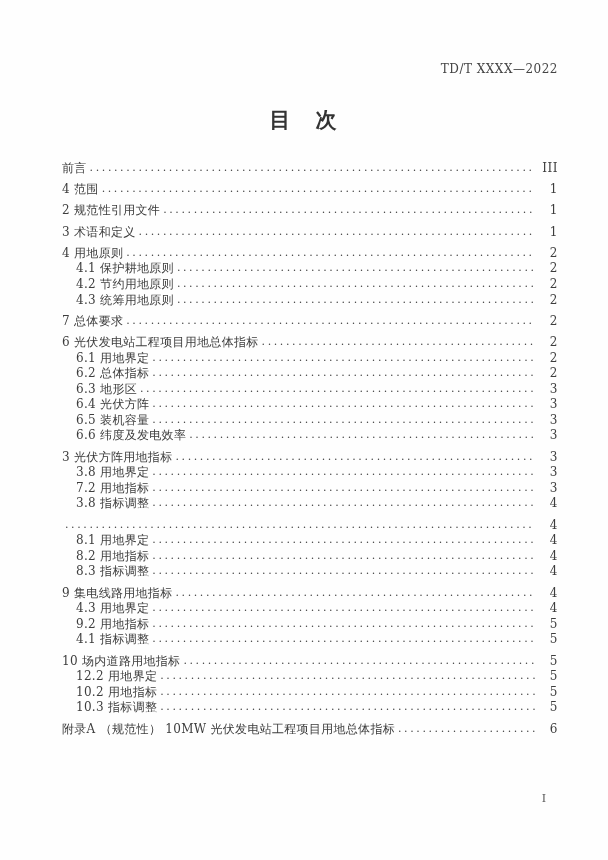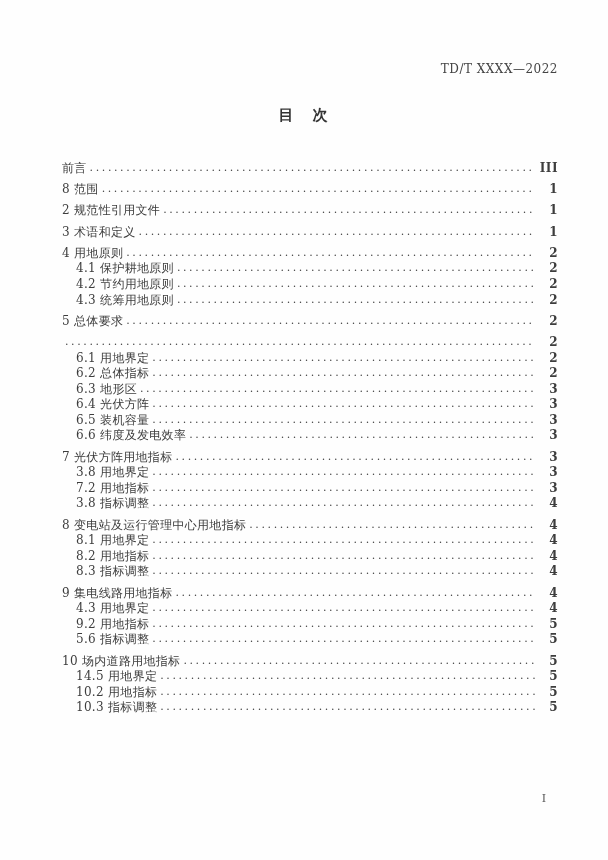--- a/index.html
+++ b/index.html
@@ -8,60 +8,60 @@
     font-family:"DejaVu Serif","Liberation Serif",serif;
     color:#3a3a3a;
   }
   .page{position:relative;width:608px;height:860px;background:#fefefe;overflow:hidden;}
   .header-code{
     position:absolute;top:62px;right:50px;
     font-size:12px;letter-spacing:0.5px;color:#444;white-space:nowrap;
   }
   .doc-title{
     position:absolute;top:106px;left:0;right:0;margin:0;
-    text-align:center;font-size:15px;font-weight:700;color:#333;
+    text-align:center;font-size:21px;font-weight:700;color:#333;
     letter-spacing:2px;
   }
   .toc{position:absolute;left:62px;right:50px;top:161px;}
   .row{
     display:flex;align-items:baseline;
     font-size:12px;line-height:15.6px;height:15.6px;
     white-space:nowrap;color:#3d3d3d;
   }
   .lvl0{margin-top:5.6px;}
   .toc .row:first-child{margin-top:0;}
   .lvl1{padding-left:14px;}
   .lbl{flex:none;letter-spacing:0.3px;}
   .dots{flex:1 1 auto;overflow:hidden;margin:0 3px;position:relative;top:-1px;}
   .dots::after{
     content:"..........................................................................................................................................................................";
     font-size:11px;letter-spacing:2.6px;color:#4a4a4a;
   }
-  .pg{flex:none;min-width:20px;text-align:right;letter-spacing:0.5px;font-weight:bold;}
+  .pg{flex:none;min-width:20px;text-align:right;letter-spacing:0.5px;}
   .footer-page{
     position:absolute;top:792px;right:62px;
     font-size:11px;color:#555;
   }
 </style>
 </head>
 <body>
 
 <div class="page">
   <div class="header-code">TD/T XXXX—2022</div>
 
   <h1 class="doc-title">目　次</h1>
 
   <div class="toc" id="toc-list">
       <div class="row lvl0">
         <span class="lbl">前言</span>
         <span class="dots"></span>
         <span class="pg">III</span>
       </div>
       <div class="row lvl0">
-        <span class="lbl">8 范围</span>
+        <span class="lbl">4 范围</span>
         <span class="dots"></span>
         <span class="pg">1</span>
       </div>
       <div class="row lvl0">
         <span class="lbl">2 规范性引用文件</span>
         <span class="dots"></span>
         <span class="pg">1</span>
       </div>
       <div class="row lvl0">
         <span class="lbl">3 术语和定义</span>
@@ -82,25 +82,26 @@
         <span class="lbl">4.2 节约用地原则</span>
         <span class="dots"></span>
         <span class="pg">2</span>
       </div>
       <div class="row lvl1">
         <span class="lbl">4.3 统筹用地原则</span>
         <span class="dots"></span>
         <span class="pg">2</span>
       </div>
       <div class="row lvl0">
-        <span class="lbl">5 总体要求</span>
-        <span class="dots"></span>
-        <span class="pg">2</span>
-      </div>
-      <div class="row lvl0">
+        <span class="lbl">7 总体要求</span>
+        <span class="dots"></span>
+        <span class="pg">2</span>
+      </div>
+      <div class="row lvl0">
+        <span class="lbl">6 光伏发电站工程项目用地总体指标</span>
         <span class="dots"></span>
         <span class="pg">2</span>
       </div>
       <div class="row lvl1">
         <span class="lbl">6.1 用地界定</span>
         <span class="dots"></span>
         <span class="pg">2</span>
       </div>
       <div class="row lvl1">
         <span class="lbl">6.2 总体指标</span>
@@ -121,41 +122,40 @@
         <span class="lbl">6.5 装机容量</span>
         <span class="dots"></span>
         <span class="pg">3</span>
       </div>
       <div class="row lvl1">
         <span class="lbl">6.6 纬度及发电效率</span>
         <span class="dots"></span>
         <span class="pg">3</span>
       </div>
       <div class="row lvl0">
-        <span class="lbl">7 光伏方阵用地指标</span>
+        <span class="lbl">3 光伏方阵用地指标</span>
         <span class="dots"></span>
         <span class="pg">3</span>
       </div>
       <div class="row lvl1">
         <span class="lbl">3.8 用地界定</span>
         <span class="dots"></span>
         <span class="pg">3</span>
       </div>
       <div class="row lvl1">
         <span class="lbl">7.2 用地指标</span>
         <span class="dots"></span>
         <span class="pg">3</span>
       </div>
       <div class="row lvl1">
         <span class="lbl">3.8 指标调整</span>
         <span class="dots"></span>
         <span class="pg">4</span>
       </div>
       <div class="row lvl0">
-        <span class="lbl">8 变电站及运行管理中心用地指标</span>
         <span class="dots"></span>
         <span class="pg">4</span>
       </div>
       <div class="row lvl1">
         <span class="lbl">8.1 用地界定</span>
         <span class="dots"></span>
         <span class="pg">4</span>
       </div>
       <div class="row lvl1">
         <span class="lbl">8.2 用地指标</span>
@@ -176,40 +176,45 @@
         <span class="lbl">4.3 用地界定</span>
         <span class="dots"></span>
         <span class="pg">4</span>
       </div>
       <div class="row lvl1">
         <span class="lbl">9.2 用地指标</span>
         <span class="dots"></span>
         <span class="pg">5</span>
       </div>
       <div class="row lvl1">
-        <span class="lbl">5.6 指标调整</span>
+        <span class="lbl">4.1 指标调整</span>
         <span class="dots"></span>
         <span class="pg">5</span>
       </div>
       <div class="row lvl0">
         <span class="lbl">10 场内道路用地指标</span>
         <span class="dots"></span>
         <span class="pg">5</span>
       </div>
       <div class="row lvl1">
-        <span class="lbl">14.5 用地界定</span>
+        <span class="lbl">12.2 用地界定</span>
         <span class="dots"></span>
         <span class="pg">5</span>
       </div>
       <div class="row lvl1">
         <span class="lbl">10.2 用地指标</span>
         <span class="dots"></span>
         <span class="pg">5</span>
       </div>
       <div class="row lvl1">
         <span class="lbl">10.3 指标调整</span>
         <span class="dots"></span>
         <span class="pg">5</span>
+      </div>
+      <div class="row lvl0">
+        <span class="lbl">附录A （规范性） 10MW 光伏发电站工程项目用地总体指标</span>
+        <span class="dots"></span>
+        <span class="pg">6</span>
       </div>
     </div>
 
   <div class="footer-page">I</div>
 </div>
 
 </body></html>

